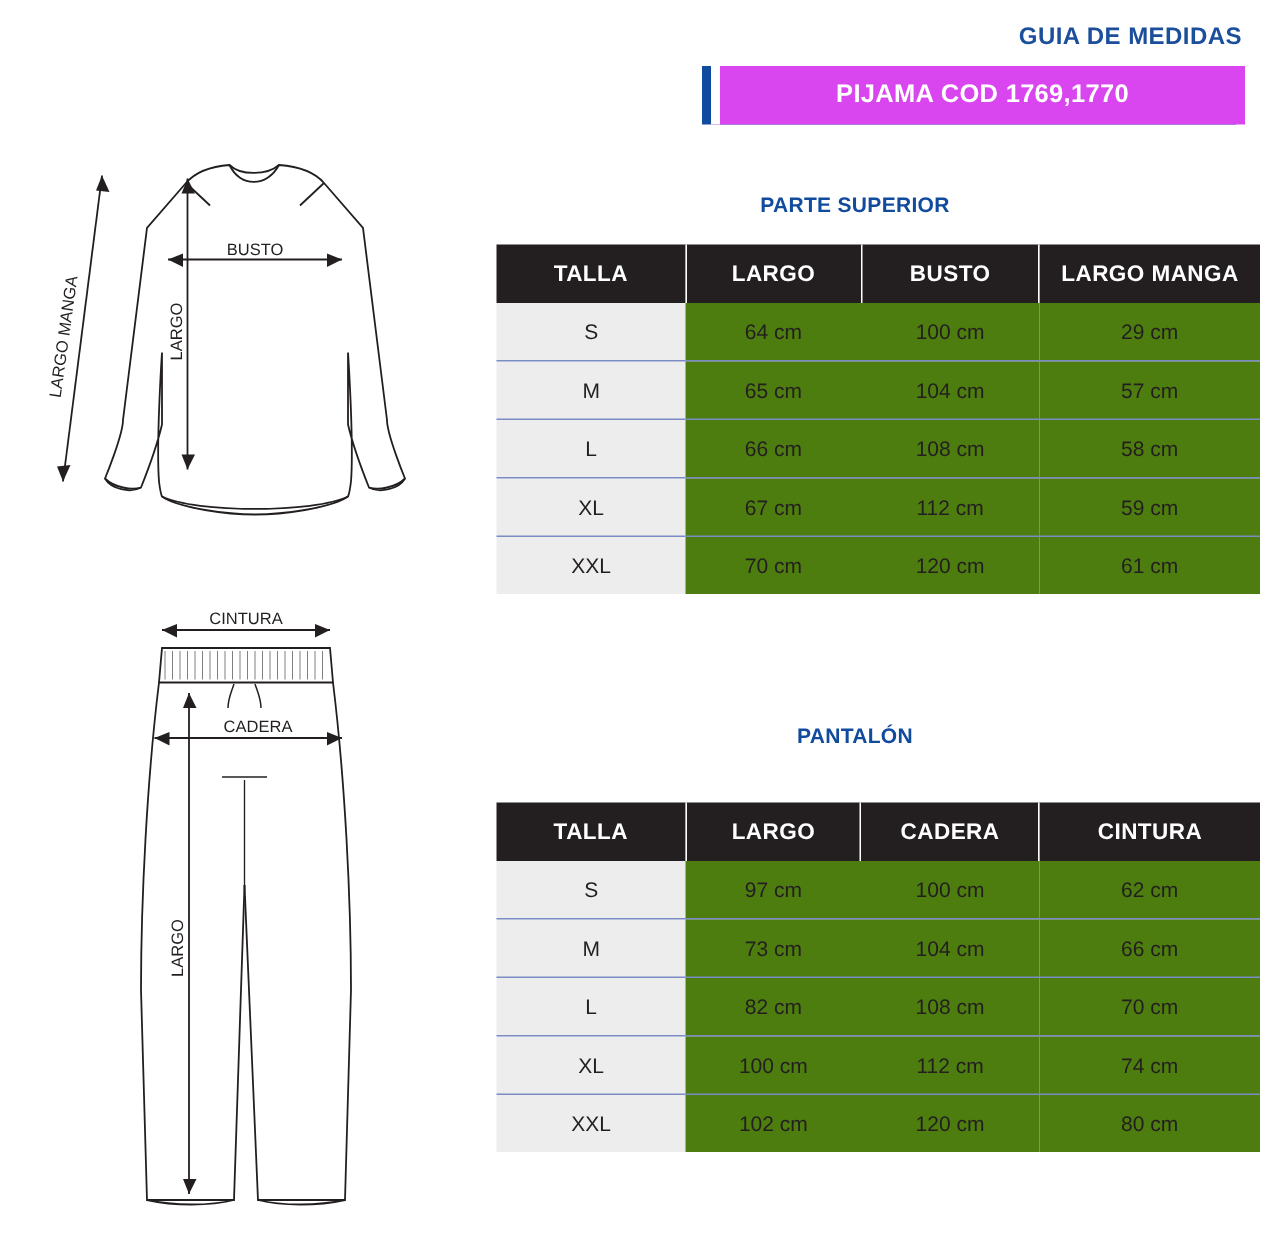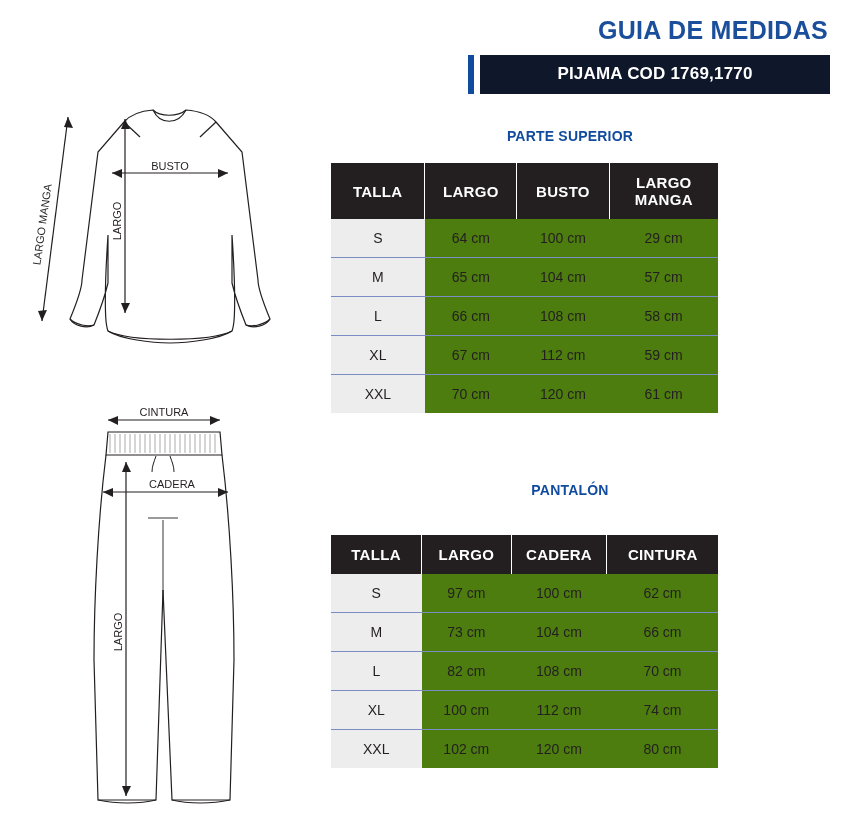--- a/index.html
+++ b/index.html
@@ -23,29 +23,29 @@
 
   
   .header {
     position: absolute;
     left: 470px;
     top: 16px;
     width: 360px;
   }
   .header-title {
     text-align: right;
-    font-size: 25px;
+    font-size: 16px;
     font-weight: bold;
     color: #1b4f9c;
     letter-spacing: 0.3px;
     padding-right: 2px;
   }
   .header-bar {
     margin-top: 10px;
-    background: #0f172a;
+    background: #d946ef;
     color: #ffffff;
     font-size: 17px;
     font-weight: bold;
     text-align: center;
     padding: 9px 4px 10px 4px;
     border-left: 6px solid #ffffff;
     box-shadow: -6px 0 0 0 #114b9e;
     letter-spacing: 0.2px;
   }
   .header-bar-wrap {
@@ -63,21 +63,21 @@
     width: 480px;
     letter-spacing: 0.2px;
   }
   #title-top { left: 330px; top: 128px; }
   #title-bottom { left: 330px; top: 482px; }
 
   
   .size-table {
     position: absolute;
     border-collapse: collapse;
-    width: 387px;
+    width: 509px;
     font-size: 14px;
   }
   #table-top { left: 331px; top: 163px; }
   #table-bottom { left: 331px; top: 535px; }
 
   .size-table th {
     background: #231f20;
     color: #ffffff;
     font-size: 15px;
     font-weight: bold;

